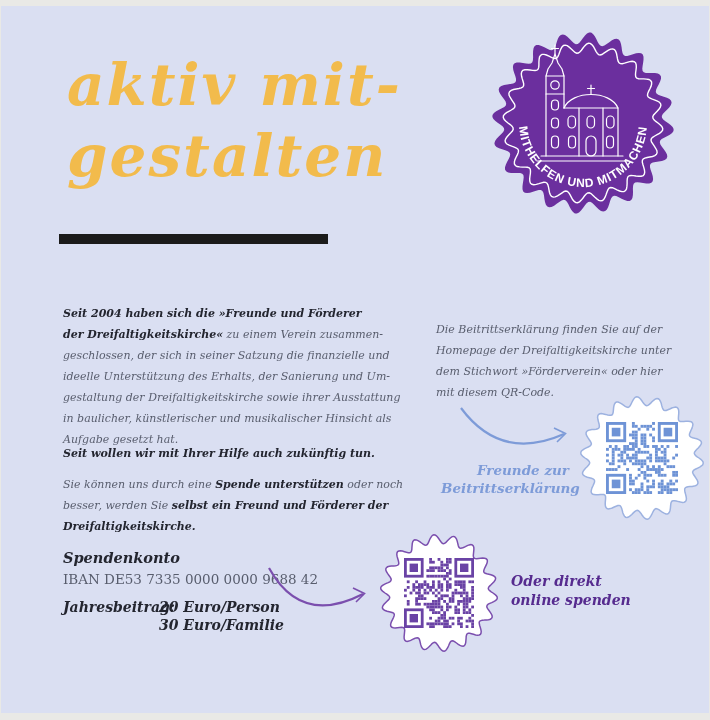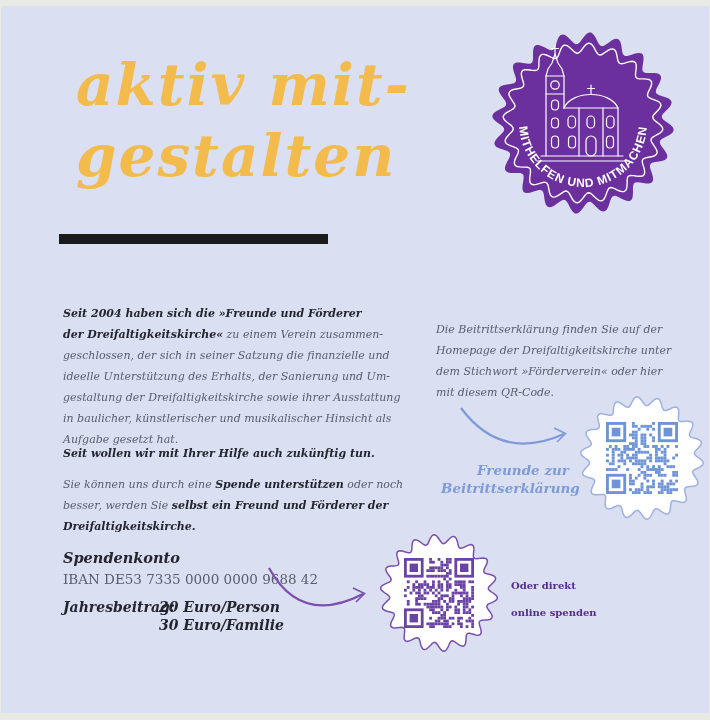--- a/index.html
+++ b/index.html
@@ -9,39 +9,39 @@
   }
   *{margin:0;padding:0;box-sizing:border-box;}
   html,body{width:710px;height:720px;}
   body{background:var(--bg);position:relative;overflow:hidden;
        font-family:"DejaVu Serif", serif;}
   .card{position:absolute;left:1px;top:6px;width:708px;height:707px;
         background:var(--card);}
   .abs{position:absolute;}
   .pre{white-space:pre-line;}
 
-  .title{left:75px;top:44px;font-size:58px;line-height:71px;font-weight:bold;
+  .title{left:66px;top:44px;font-size:58px;line-height:71px;font-weight:bold;
          font-style:italic;color:var(--accent);letter-spacing:2px;}
   .bar{left:58px;top:228px;width:269px;height:10px;background:var(--bar);}
 
   .bodytext{font-size:11px;line-height:21px;color:var(--body);
             font-style:italic;}
   .bodytext .b{font-weight:bold;color:var(--dark);}
   .h{font-size:14.5px;font-weight:bold;font-style:italic;color:var(--dark);
      line-height:18px;}
   .iban{font-size:13.5px;color:var(--body);font-style:normal;margin-top:3px;
         line-height:18px;}
   .fee{display:flex;font-size:14px;font-weight:bold;font-style:italic;
        color:var(--dark);line-height:18px;}
   .fee .label{width:96px;}
 
   .cap-blue{color:var(--blue);font-size:13.5px;line-height:18px;
             font-weight:bold;font-style:italic;text-align:right;}
-  .cap-purple{color:var(--purple);font-size:10px;line-height:27px;
-              font-weight:bold;}
+  .cap-purple{color:var(--purple);font-size:14px;line-height:19px;
+              font-weight:bold;font-style:italic;}
 
   .badge-seal{fill:var(--badge);}
   .seal-line{fill:none;stroke:#fff;stroke-width:1.4;}
   .seal-white-blue{fill:#fff;stroke:#9db2e0;stroke-width:1.5;}
   .seal-white-purple{fill:#fff;stroke:#7b4fae;stroke-width:1.5;}
   .arc-text{fill:#fff;font-family:"Liberation Sans", sans-serif;
             font-weight:bold;font-size:12px;letter-spacing:0.8px;}
   .church{stroke:#fff;stroke-width:1.2;fill:none;stroke-linejoin:round;
           stroke-linecap:round;}
   .qr-blue{color:var(--qr_blue);}

